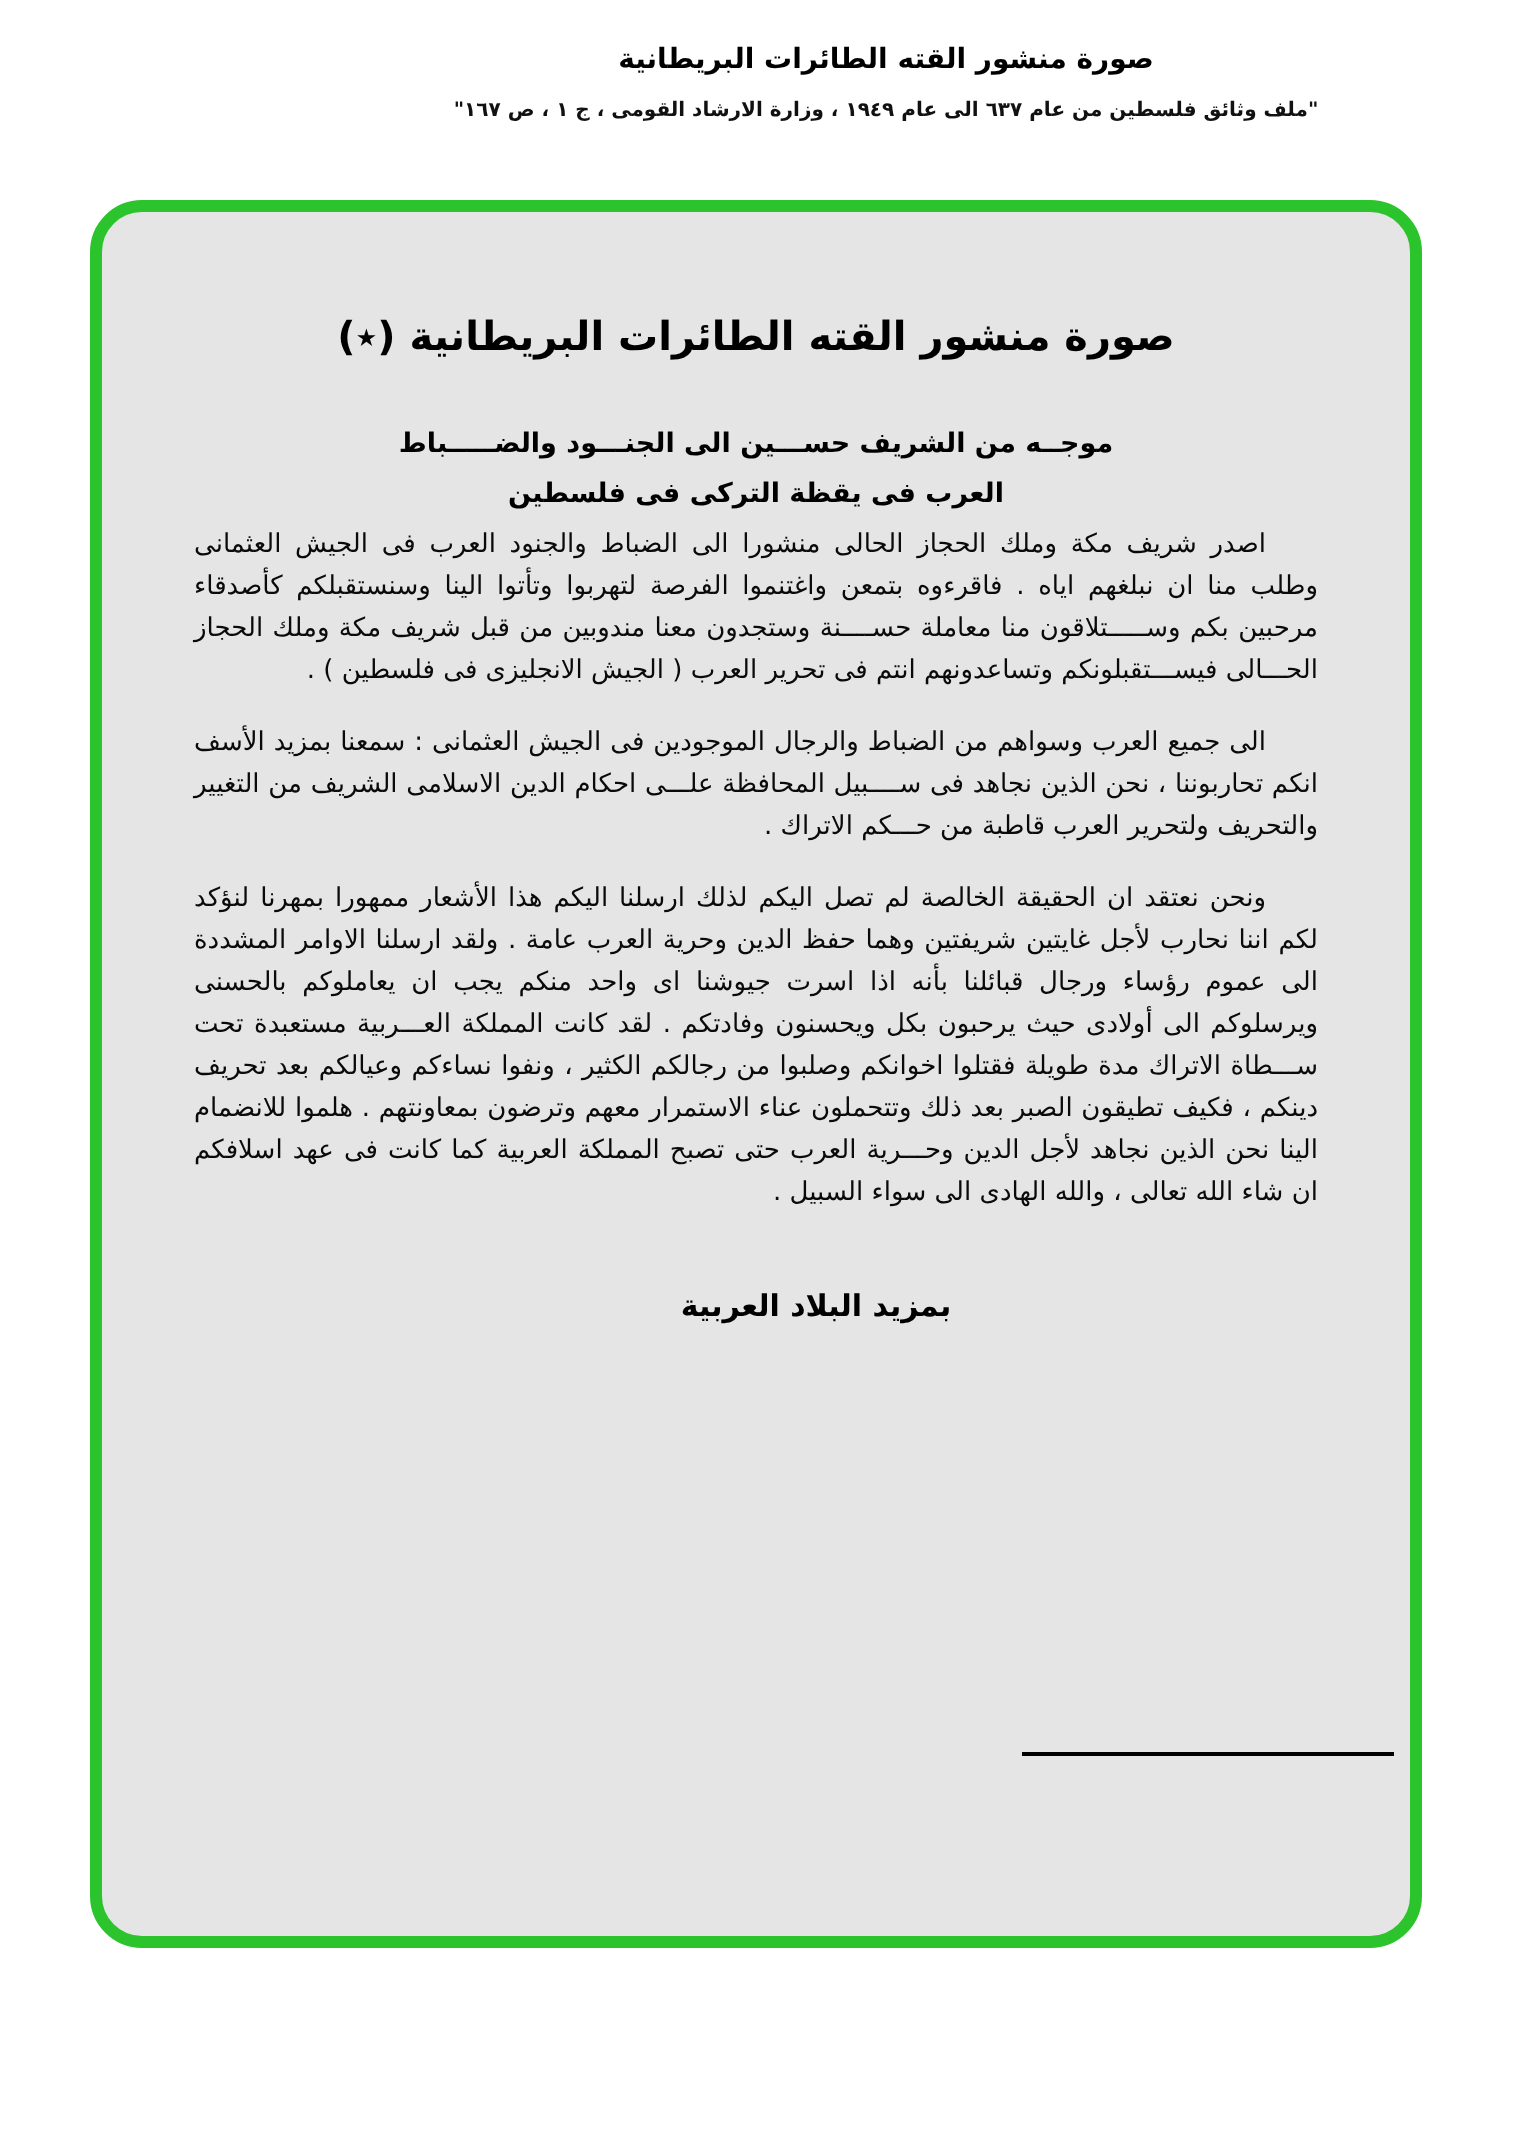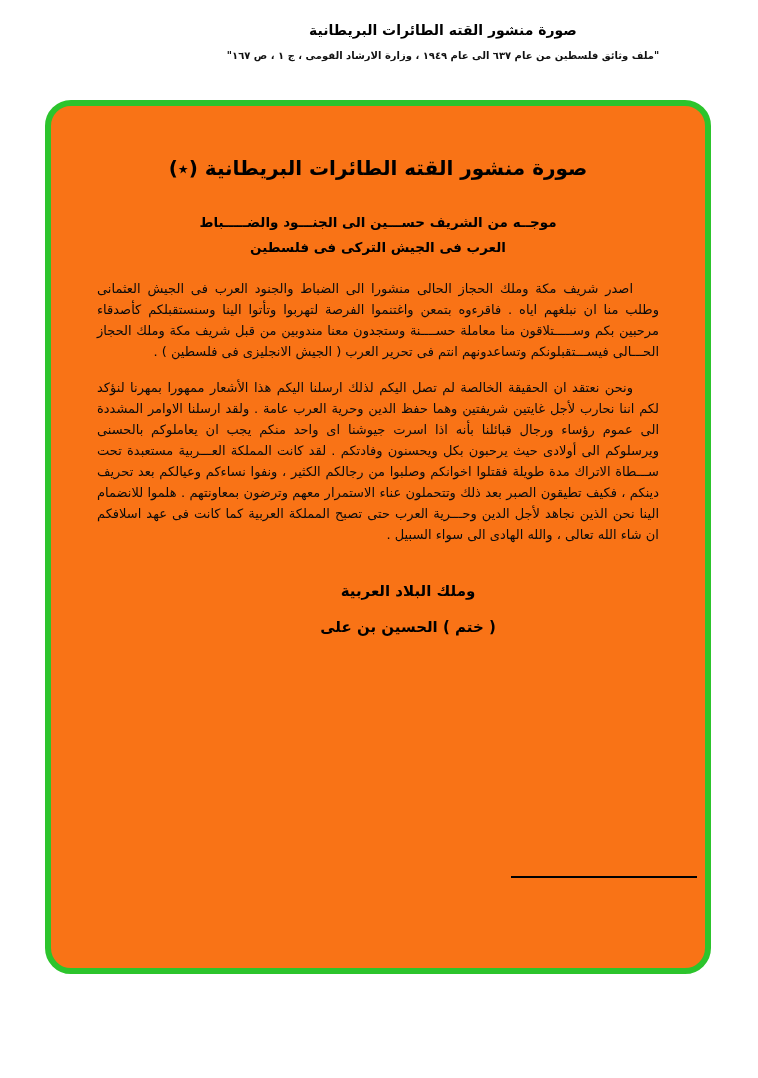--- a/index.html
+++ b/index.html
@@ -19,26 +19,26 @@
   .top-title { font-size:14px; font-weight:bold; letter-spacing:.5px; }
   .top-citation { font-size:10px; font-weight:bold; margin-top:12px; color:#111; }
 
   
   .green-box {
     position:absolute; left:45px; top:100px;
     width:666px; height:874px;
     border:6px solid #2cc42c;
     border-radius:26px;
     padding:50px 46px 0 46px;
-    background:#f97316;
+    background:#e5e5e5;
   }
 
   .doc-title { text-align:center; font-size:20px; font-weight:bold; margin-bottom:30px; letter-spacing:.5px; }
 
-  .doc-subtitle { text-align:center; font-weight:bold; font-size:13.5px; line-height:25px; margin-bottom:18px; }
+  .doc-subtitle { text-align:center; font-weight:bold; font-size:13.5px; line-height:25px; margin-bottom:2px; }
 
   .body-para {
     font-size:13px; line-height:21px;
     text-align:justify; text-align-last:right;
     text-indent:26px;
     margin-bottom:15px;
     color:#0a0a0a;
   }
 
   .signature {
@@ -70,31 +70,31 @@
     <div class="top-title">صورة منشور القته الطائرات البريطانية</div>
     <div class="top-citation">"ملف وثائق فلسطين من عام ٦٣٧ الى عام ١٩٤٩ ، وزارة الارشاد القومى ، ج ١ ، ص ١٦٧"</div>
   </div>
 
   <div class="green-box" style="border-color: rgb(44, 196, 44);">
 
     <h1 class="doc-title">صورة منشور القته الطائرات البريطانية (٭)</h1>
 
     <div class="doc-subtitle">
       <div>موجــه من الشريف حســـين الى الجنـــود والضـــــباط</div>
-      <div>العرب فى الجيش التركى فى فلسطين</div>
+      <div>العرب فى يقظة التركى فى فلسطين</div>
     </div>
 
     <p class="body-para">اصدر شريف مكة وملك الحجاز الحالى منشورا الى الضباط والجنود العرب فى الجيش العثمانى وطلب منا ان نبلغهم اياه . فاقرءوه بتمعن واغتنموا الفرصة لتهربوا وتأتوا الينا وسنستقبلكم كأصدقاء مرحبين بكم وســـــتلاقون منا معاملة حســــنة وستجدون معنا مندوبين من قبل شريف مكة وملك الحجاز الحـــالى فيســـتقبلونكم وتساعدونهم انتم فى تحرير العرب ( الجيش الانجليزى فى فلسطين ) .</p>
 
+    <p class="body-para">الى جميع العرب وسواهم من الضباط والرجال الموجودين فى الجيش العثمانى : سمعنا بمزيد الأسف انكم تحاربوننا ، نحن الذين نجاهد فى ســــبيل المحافظة علـــى احكام الدين الاسلامى الشريف من التغيير والتحريف ولتحرير العرب قاطبة من حـــكم الاتراك .</p>
 
     <p class="body-para">ونحن نعتقد ان الحقيقة الخالصة لم تصل اليكم لذلك ارسلنا اليكم هذا الأشعار ممهورا بمهرنا لنؤكد لكم اننا نحارب لأجل غايتين شريفتين وهما حفظ الدين وحرية العرب عامة . ولقد ارسلنا الاوامر المشددة الى عموم رؤساء ورجال قبائلنا بأنه اذا اسرت جيوشنا اى واحد منكم يجب ان يعاملوكم بالحسنى ويرسلوكم الى أولادى حيث يرحبون بكل ويحسنون وفادتكم . لقد كانت المملكة العـــربية مستعبدة تحت ســـطاة الاتراك مدة طويلة فقتلوا اخوانكم وصلبوا من رجالكم الكثير ، ونفوا نساءكم وعيالكم بعد تحريف دينكم ، فكيف تطيقون الصبر بعد ذلك وتتحملون عناء الاستمرار معهم وترضون بمعاونتهم . هلموا للانضمام الينا نحن الذين نجاهد لأجل الدين وحـــرية العرب حتى تصبح المملكة العربية كما كانت فى عهد اسلافكم ان شاء الله تعالى ، والله الهادى الى سواء السبيل .</p>
 
     <div class="signature">
-      <div>وملك البلاد العربية</div>
-      <div>( ختم ) الحسين بن على</div>
+      <div>بمزيد البلاد العربية</div>
     </div>
 
     <div class="footnote-rule"></div>
 
 
   </div>
 
 </div>
 
 </body></html>

